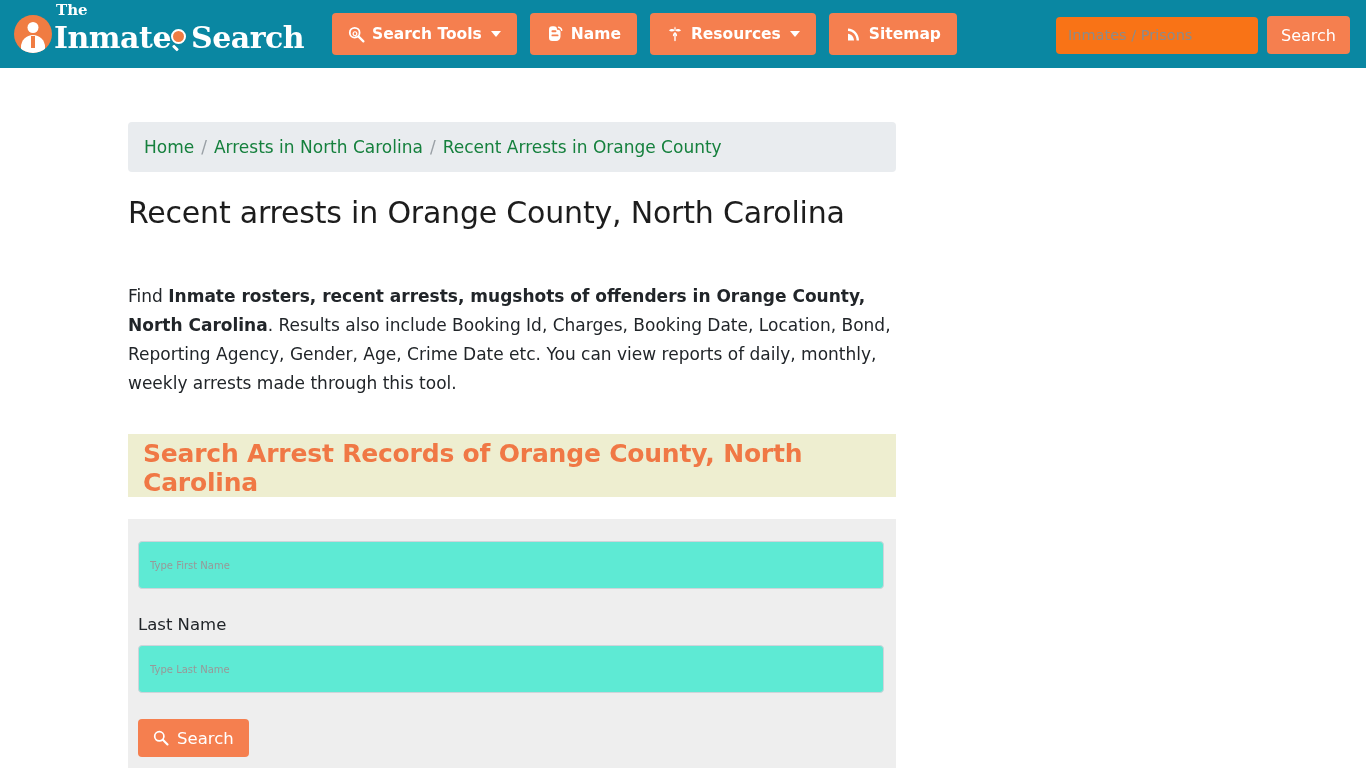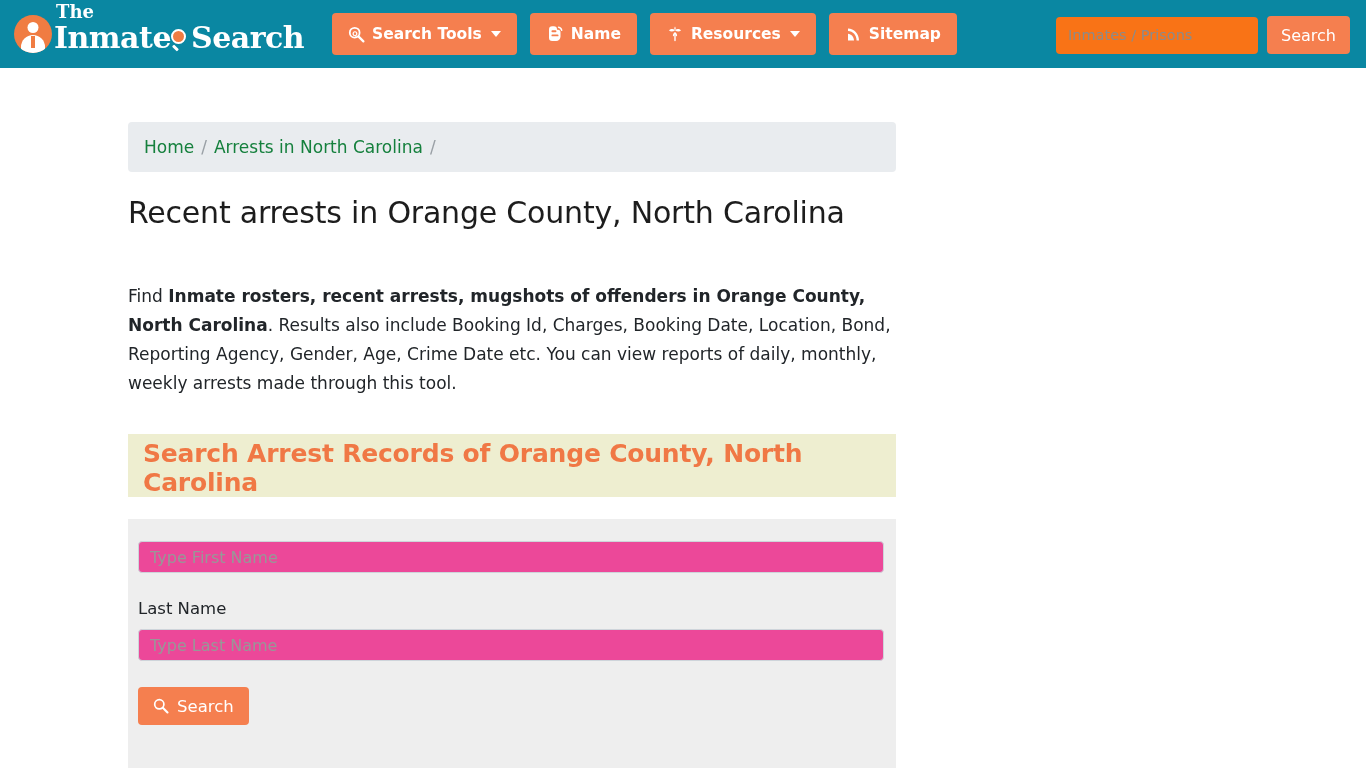--- a/index.html
+++ b/index.html
@@ -65,21 +65,21 @@
     position: relative;
     display: block;
     line-height: 1;
     color: #ffffff;
   }
   .logo-the {
     position: absolute;
     top: -13px; left: 2px;
     font-family: "DejaVu Serif", "Liberation Serif", serif;
     font-weight: bold;
-    font-size: 18px;
+    font-size: 15px;
     letter-spacing: 0px;
     color: #ffffff;
   }
   .logo-main {
     font-family: "DejaVu Serif", "Liberation Serif", serif;
     font-weight: bold;
     font-size: 30px;
     letter-spacing: -0.5px;
     color: #ffffff;
     white-space: nowrap;
@@ -244,27 +244,27 @@
   }
   .form-label {
     font-size: 16.5px;
     color: #212529;
     margin: 0 0 11px 0;
     display: block;
   }
   .form-input {
     display: block;
     width: 746px;
-    height: 32px;
-    background: #ec4899;
+    height: 48px;
+    background: #5eead4;
     border: 1px solid #ced4da;
     border-radius: 4px;
     padding: 0 11px;
     font-family: "DejaVu Sans", "Liberation Sans", sans-serif;
-    font-size: 16px;
+    font-size: 10px;
     color: #333;
     outline: none;
   }
   .form-input::placeholder { color: #989898; }
   .field-gap { height: 26px; }
 
   .form-search-btn {
     margin-top: 26px;
     display: inline-flex;
     align-items: center;
@@ -357,20 +357,21 @@
 </div>
 
 <div class="page">
   <div class="container">
 
     <nav class="breadcrumb">
       <a href="#">Home</a>
       <span class="sep">/</span>
       <a href="#">Arrests in North Carolina</a>
       <span class="sep">/</span>
+      <a href="#">Recent Arrests in Orange County</a>
     </nav>
 
     <h1 class="page-title">Recent arrests in Orange County, North Carolina</h1>
 
     <p class="intro"><span>Find </span><b>Inmate rosters, recent arrests, mugshots of offenders in Orange County, North Carolina</b><span>. Results also include Booking Id, Charges, Booking Date, Location, Bond, Reporting Agency, Gender, Age, Crime Date etc. You can view reports of daily, monthly, weekly arrests made through this tool.</span></p>
 
     <div class="section-bar">
       <h2>Search Arrest Records of Orange County, North Carolina</h2>
     </div>
 

